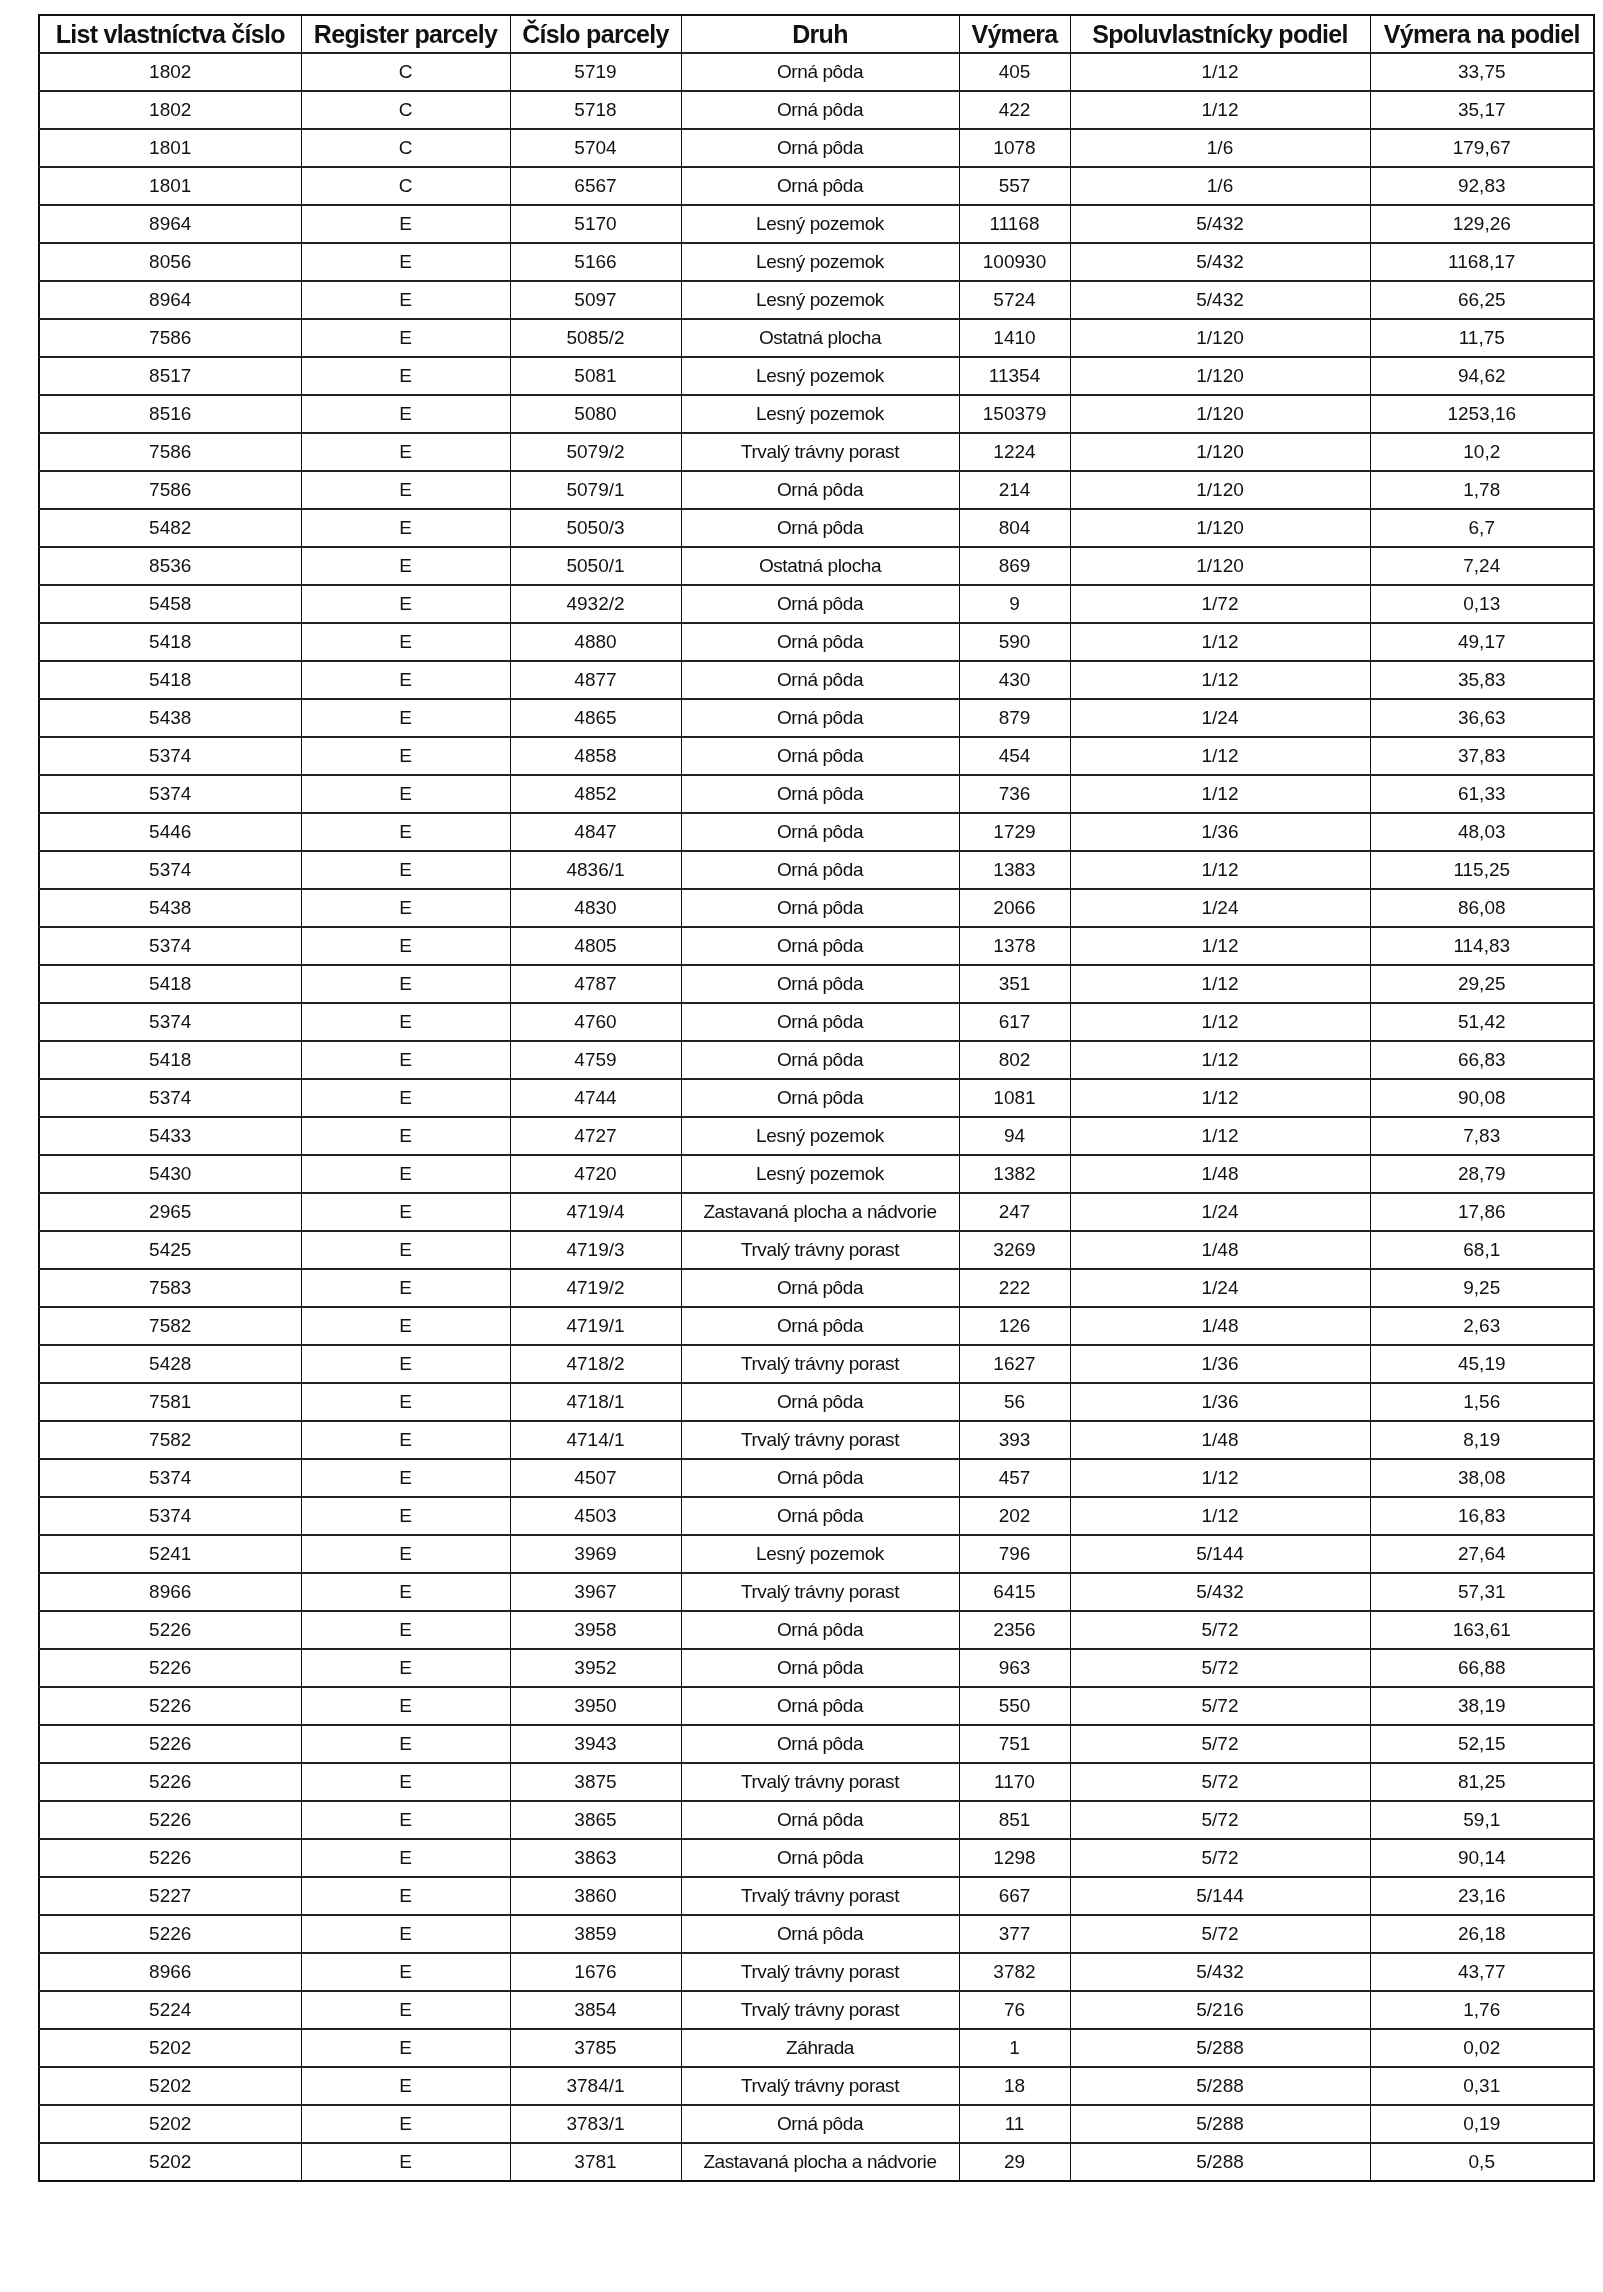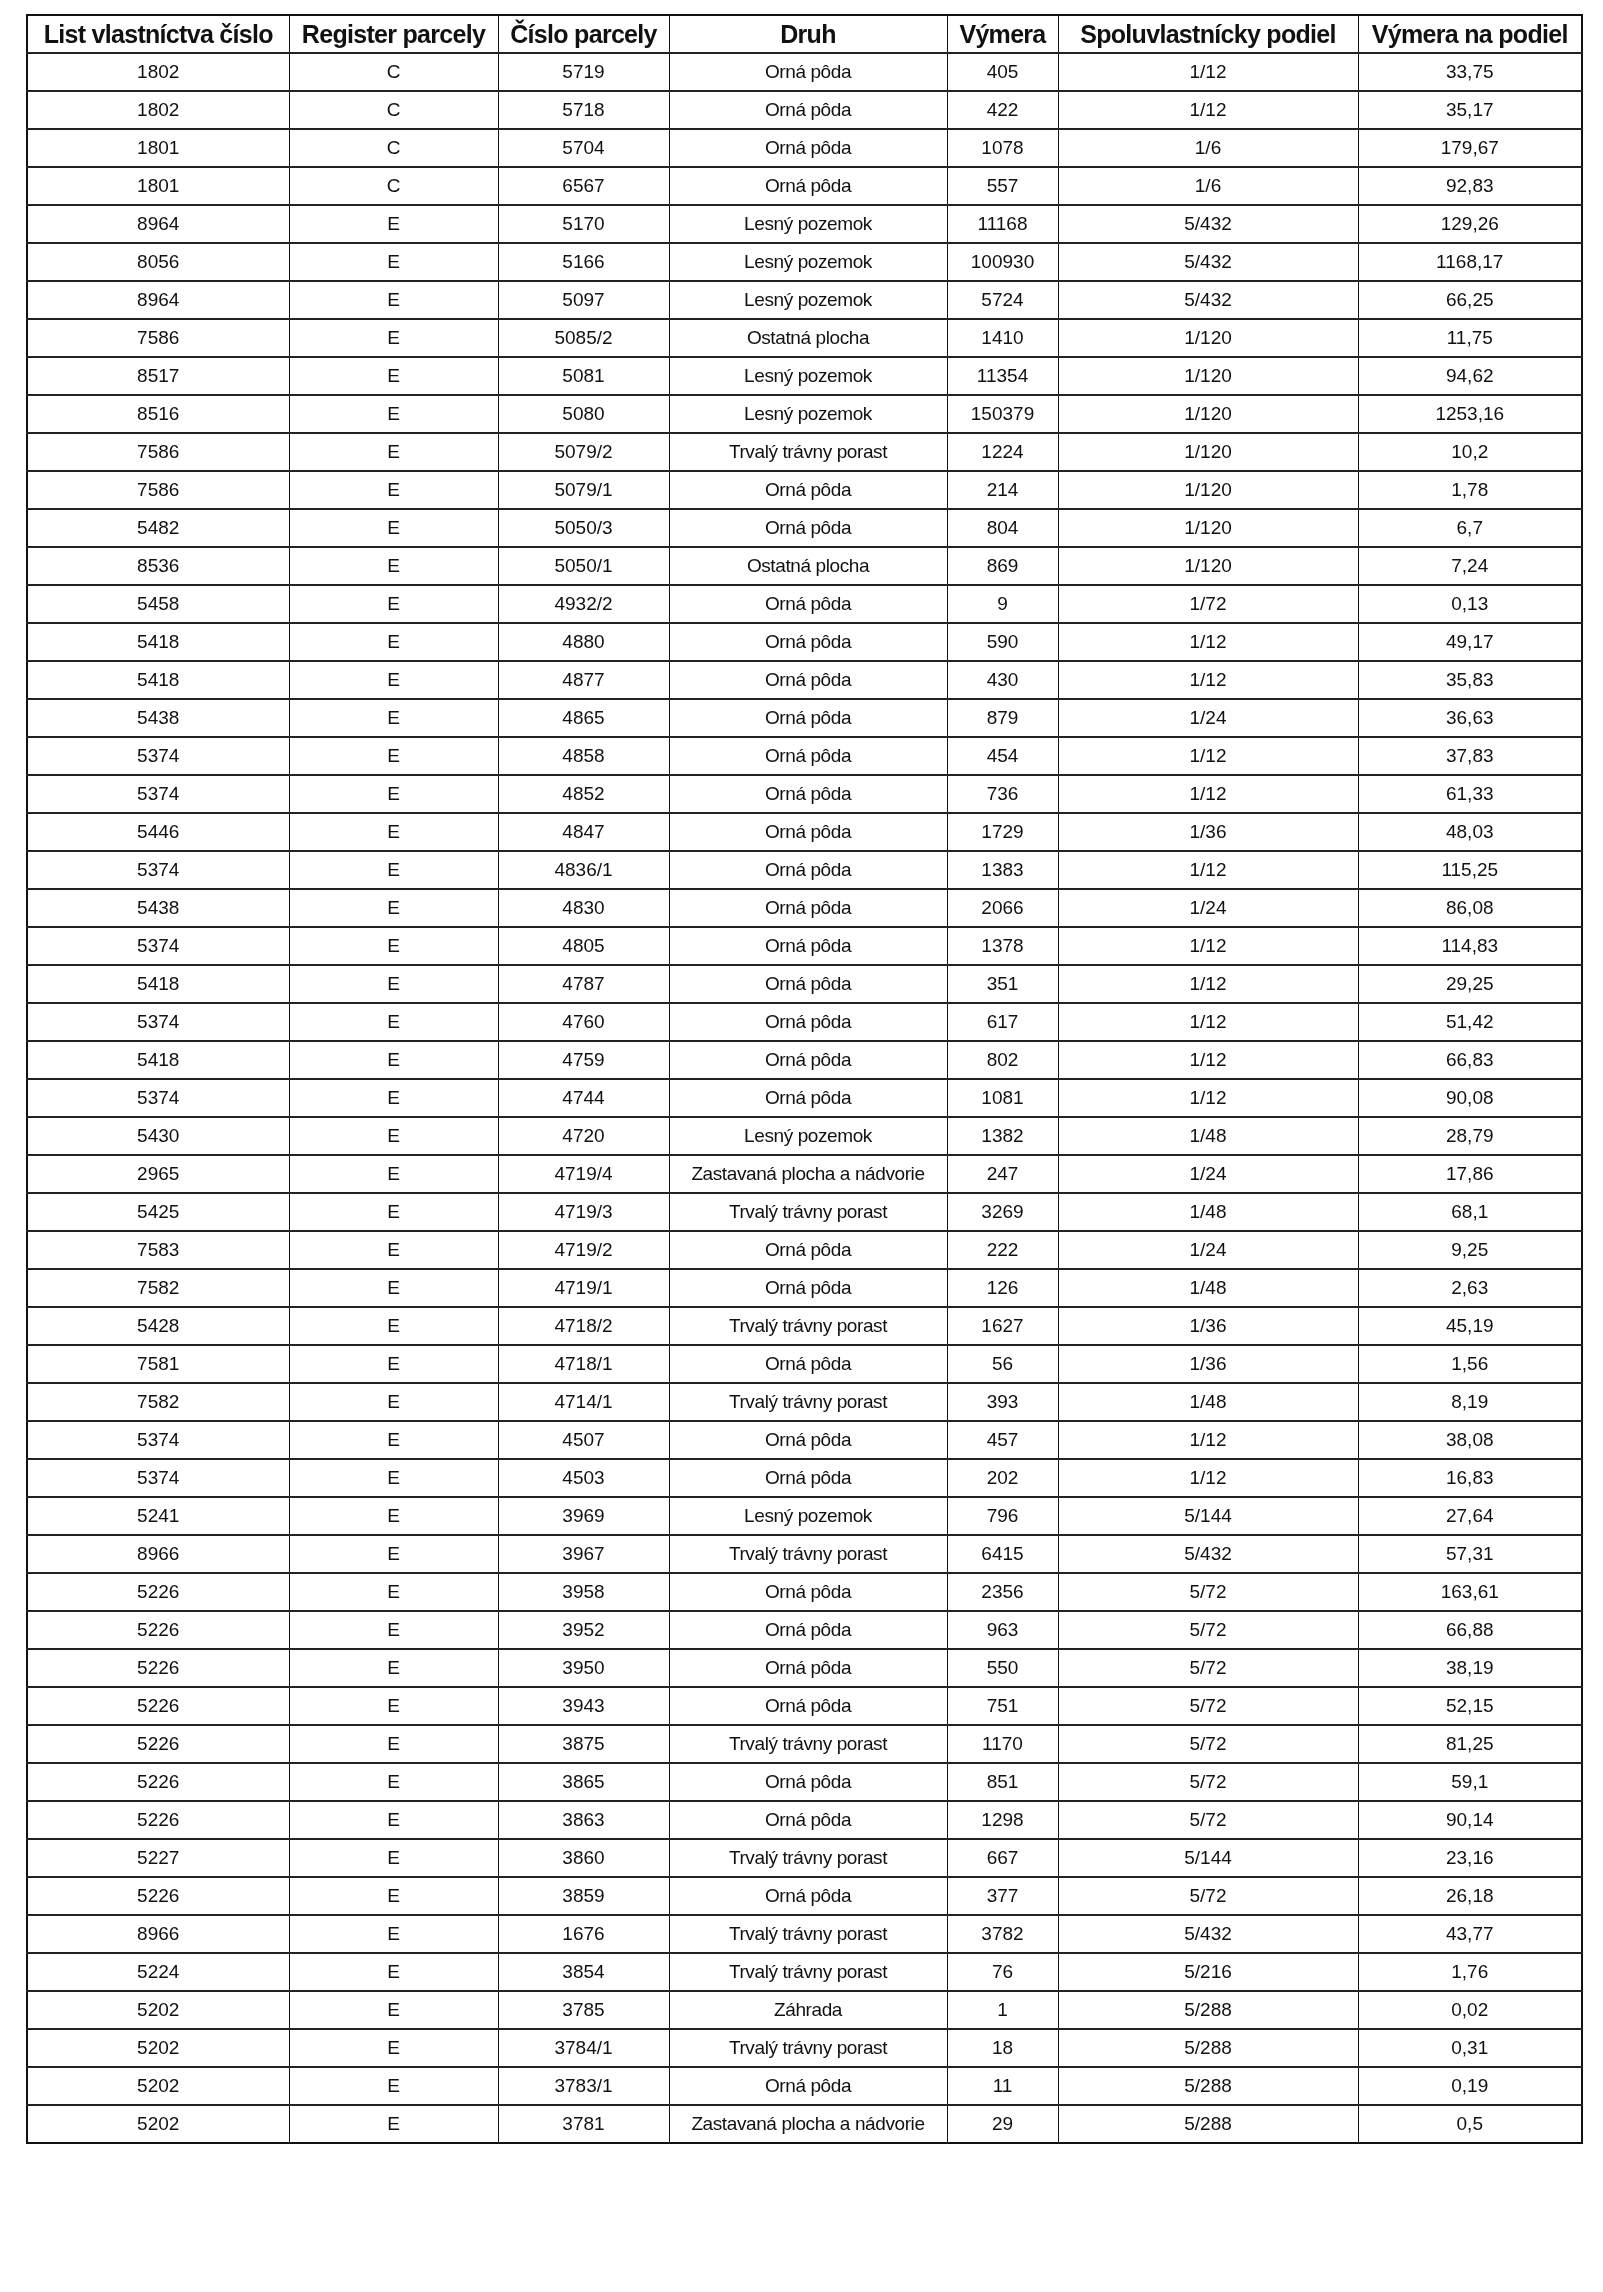--- a/index.html
+++ b/index.html
@@ -1,19 +1,19 @@
 <!DOCTYPE html>
 <html style="font-size:14.3px"><head>
 <meta charset="utf-8">
 <style>
   html, body { margin: 0; padding: 0; background: #ffffff; }
   body { width: 1604px; height: 2293px; position: relative; overflow: hidden;
          font-family: "Liberation Sans", sans-serif; color: #111; }
   table.parcels {
-    position: absolute; left: 26px; top: 14.3px;
+    position: absolute; left: 38px; top: 14.3px;
     width: 1554px; border-collapse: collapse; table-layout: fixed;
     border: 2.7px solid #111;
   }
   table.parcels th, table.parcels td {
     border: 1.8px solid #111; text-align: center; padding: 0;
     white-space: nowrap; overflow: hidden;
   }
   table.parcels th {
     height: 36px; font-size: 25px; font-weight: bold; letter-spacing: -0.7px;
     font-family: "Liberation Sans Narrow", "Liberation Sans", sans-serif;
@@ -302,20 +302,29 @@
       <tr>
         <td>5374</td>
         <td>E</td>
         <td>4744</td>
         <td class="druh">Orná pôda</td>
         <td>1081</td>
         <td>1/12</td>
         <td>90,08</td>
       </tr>
       <tr>
+        <td>5433</td>
+        <td>E</td>
+        <td>4727</td>
+        <td class="druh">Lesný pozemok</td>
+        <td>94</td>
+        <td>1/12</td>
+        <td>7,83</td>
+      </tr>
+      <tr>
         <td>5430</td>
         <td>E</td>
         <td>4720</td>
         <td class="druh">Lesný pozemok</td>
         <td>1382</td>
         <td>1/48</td>
         <td>28,79</td>
       </tr>
       <tr>
         <td>2965</td>

